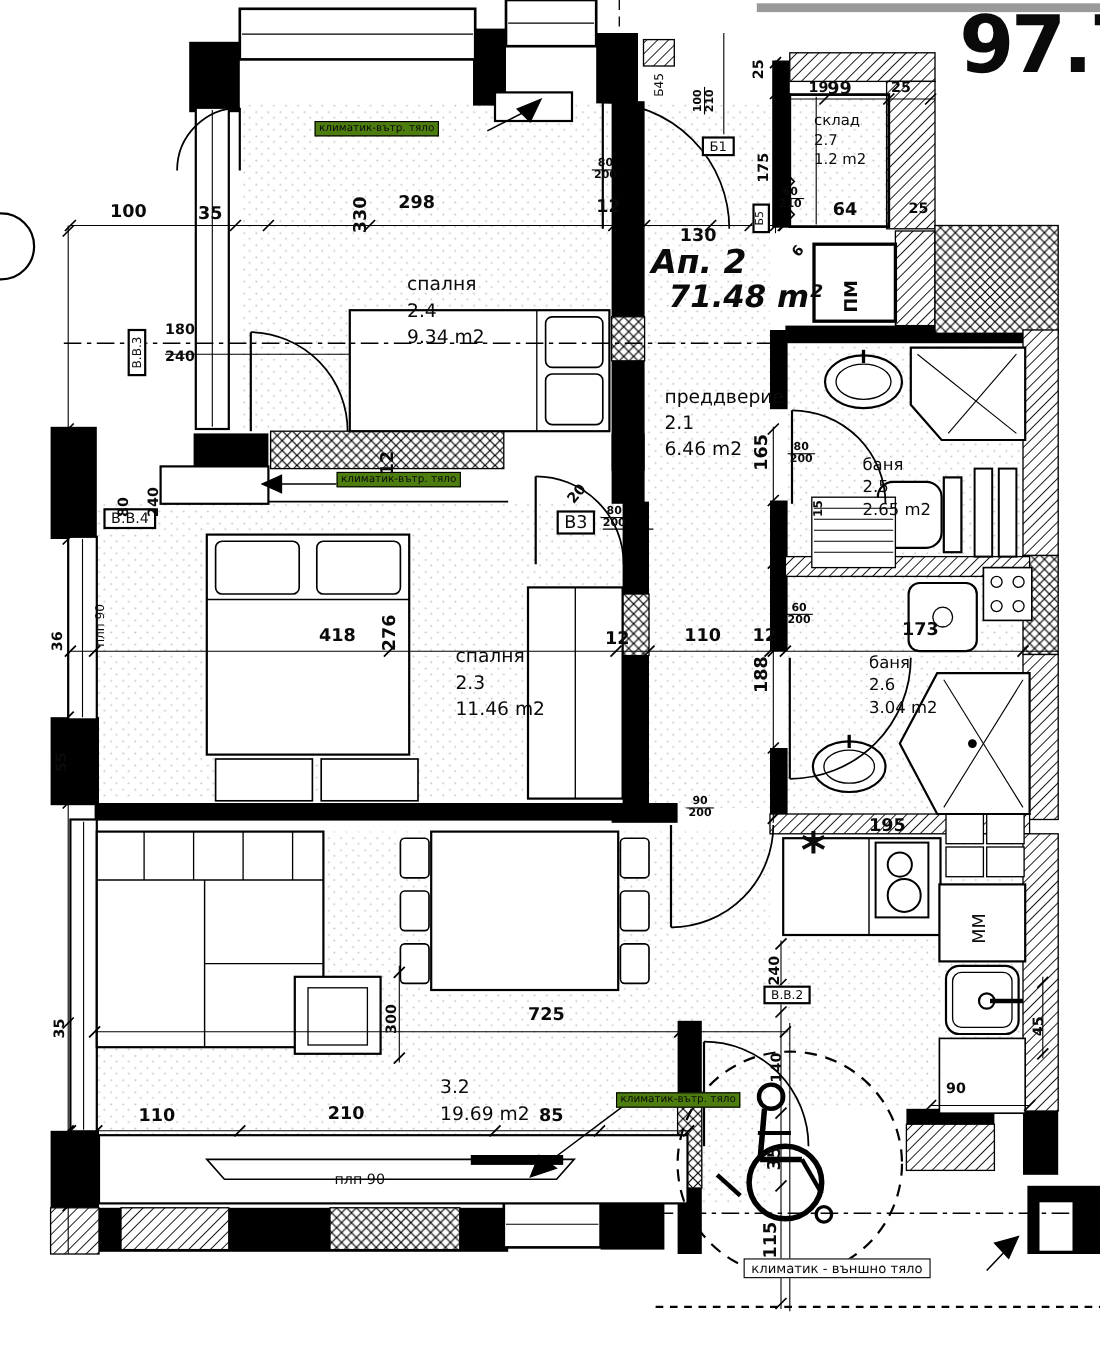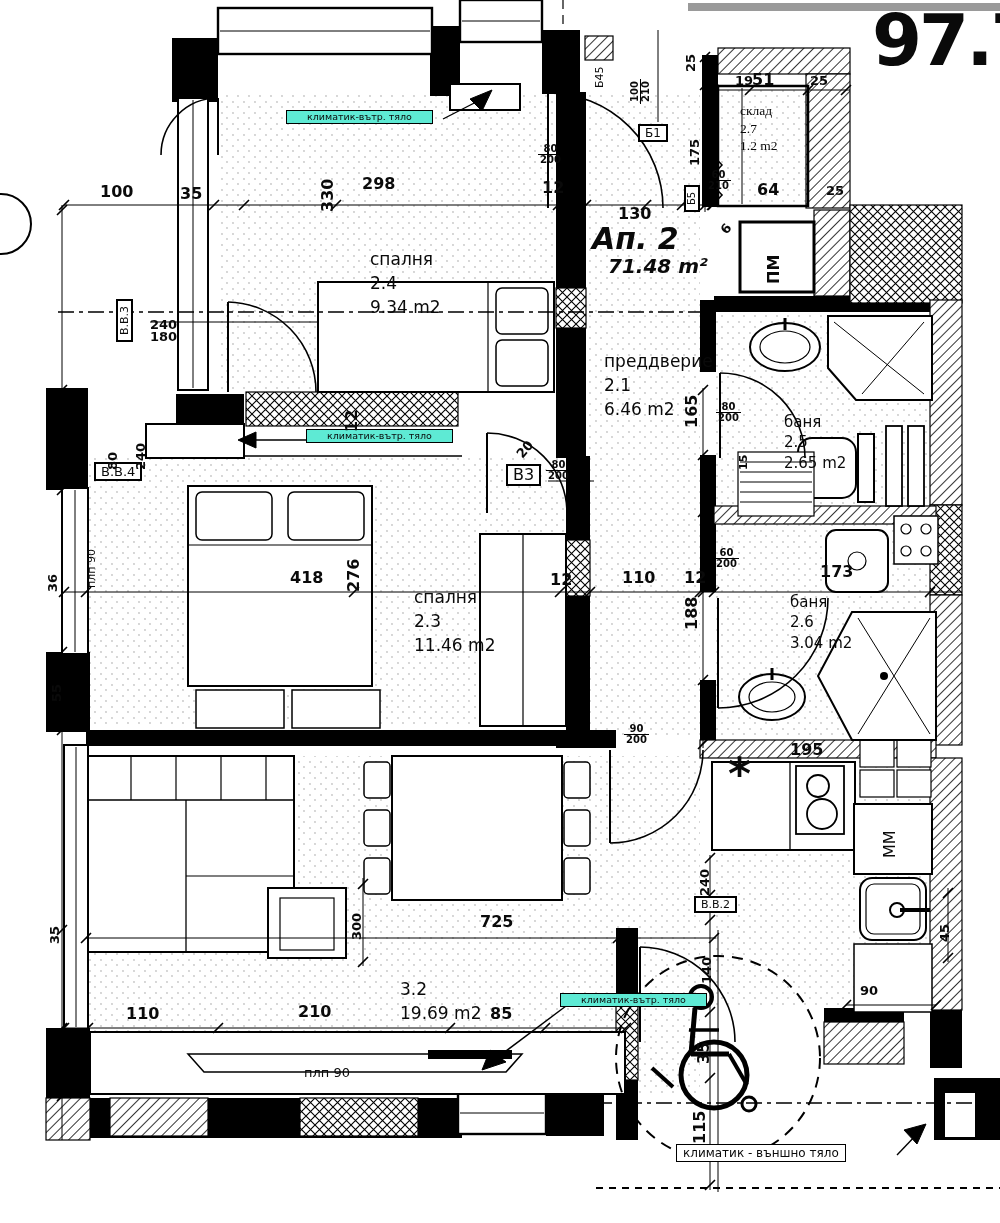--- a/index.html
+++ b/index.html
@@ -7,27 +7,27 @@
          font-family:"DejaVu Sans",sans-serif;color:#0a0a0a;}
   #plan-svg{position:absolute;left:0;top:0;z-index:1;}
   .l{position:absolute;z-index:2;white-space:nowrap;line-height:1;color:#0a0a0a;}
   .dim{font-size:16px;font-weight:bold;}
   .dimsm{font-size:13px;font-weight:bold;}
   .dimxs{font-size:11px;font-weight:bold;}
   .rot{transform:rotate(-90deg);transform-origin:0 0;}
   .rot50{transform:rotate(-50deg);transform-origin:0 0;}
   .room{font-size:17px;line-height:1.4;margin-top:32px;}
   .roomsm{font-size:15px;line-height:1.35;}
-  .roomxs{font-size:13.5px;line-height:1.3;font-family:Liberation Serif, serif;}
+  .roomxs{font-size:13.5px;line-height:1.3;}
   .box{border:2px solid #000;background:#fff;padding:1px 5px;}
-  .acbox{border:1.5px solid #000;background:#5eead4;padding:1px 20px;font-size:9.5px;}
+  .acbox{border:1.5px solid #000;background:#4d7c0f;padding:1px 3px;font-size:9.5px;}
   .outbox{border:1.5px solid #000;background:#fff;padding:2px 6px;font-size:12px;}
   .sheet{font-size:72px;font-weight:bold;letter-spacing:-3px;}
   .apname{font-size:30px;font-weight:bold;font-style:italic;}
-  .aparea{font-size:20px;font-weight:bold;font-style:italic;}
+  .aparea{font-size:28px;font-weight:bold;font-style:italic;}
   .frac{display:flex;flex-direction:column;align-items:center;font-size:10px;font-weight:bold;}
   .frac .fn{padding:0 2px;}
   .frac .fd{border-top:1.2px solid #000;padding:0 2px;}
   .star{font-size:44px;font-weight:bold;}
 </style>
 </head>
 <body>
 
 <div id="stage">
 
@@ -373,28 +373,28 @@
 <div class="l box" style="left:94px;top:462px;font-size:13px;">В.В.4</div>
 
 <div class="l dim" style="left:100px;top:184px;">100</div>
 <div class="l dim" style="left:180px;top:186px;">35</div>
 <div class="l dim" style="left:362px;top:176px;">298</div>
 <div class="l dim" style="left:542px;top:180px;">12</div>
 <div class="l dim" style="left:618px;top:182px;margin-top:24px;">130</div>
 <div class="l dim" style="left:757px;top:182px;">64</div>
 <div class="l dimsm" style="left:826px;top:184px;">25</div>
 <div class="l dimsm" style="left:735px;top:74px;">19</div>
-<div class="l dim" style="left:752px;top:72px;">51</div>
+<div class="l dim" style="left:752px;top:72px;">99</div>
 <div class="l dimsm" style="left:810px;top:74px;">25</div>
 <div class="l dim" style="left:290px;top:570px;">418</div>
 <div class="l dim" style="left:550px;top:572px;">12</div>
 <div class="l dim" style="left:622px;top:570px;">110</div>
 <div class="l dim" style="left:684px;top:570px;">12</div>
 <div class="l dim" style="left:820px;top:564px;">173</div>
-<div class="l dimsm" style="left:150px;top:294px;margin-top:36px;">180</div>
+<div class="l dimsm" style="left:150px;top:294px;">180</div>
 <div class="l dimsm" style="left:150px;top:318px;">240</div>
 <div class="l dim" style="left:126px;top:1006px;">110</div>
 <div class="l dim" style="left:298px;top:1004px;">210</div>
 <div class="l dim" style="left:490px;top:1006px;text-align:center;">85</div>
 <div class="l dim" style="left:480px;top:914px;">725</div>
 <div class="l dim" style="left:790px;top:742px;">195</div>
 <div class="l dimsm" style="left:860px;top:984px;">90</div>
 
 <div class="l dim rot" style="left:320px;top:212px;">330</div>
 <div class="l dimsm rot" style="left:684px;top:72px;">25</div>

